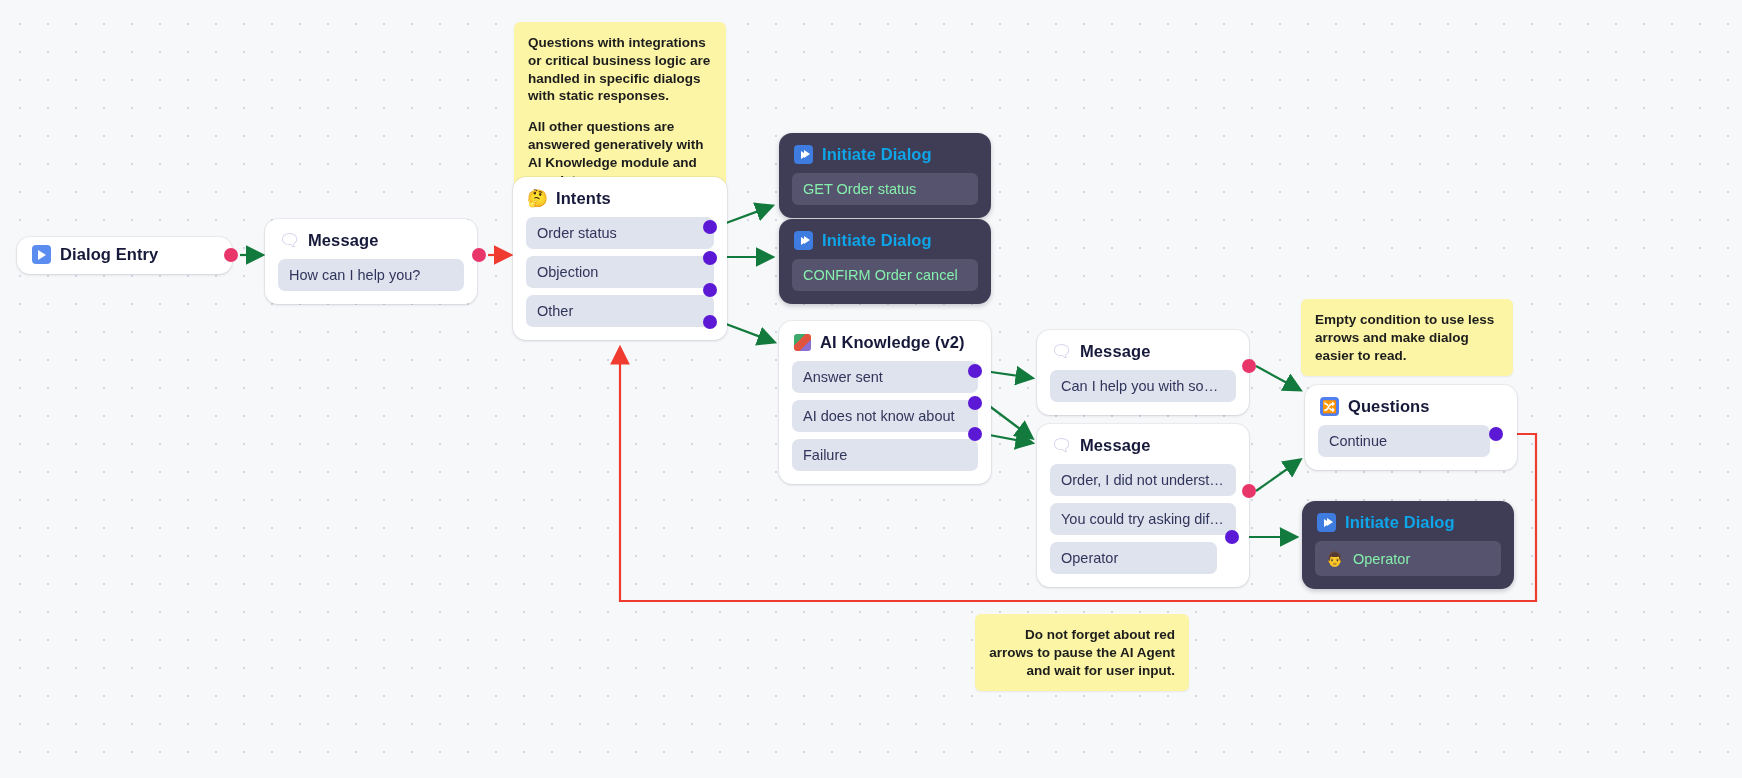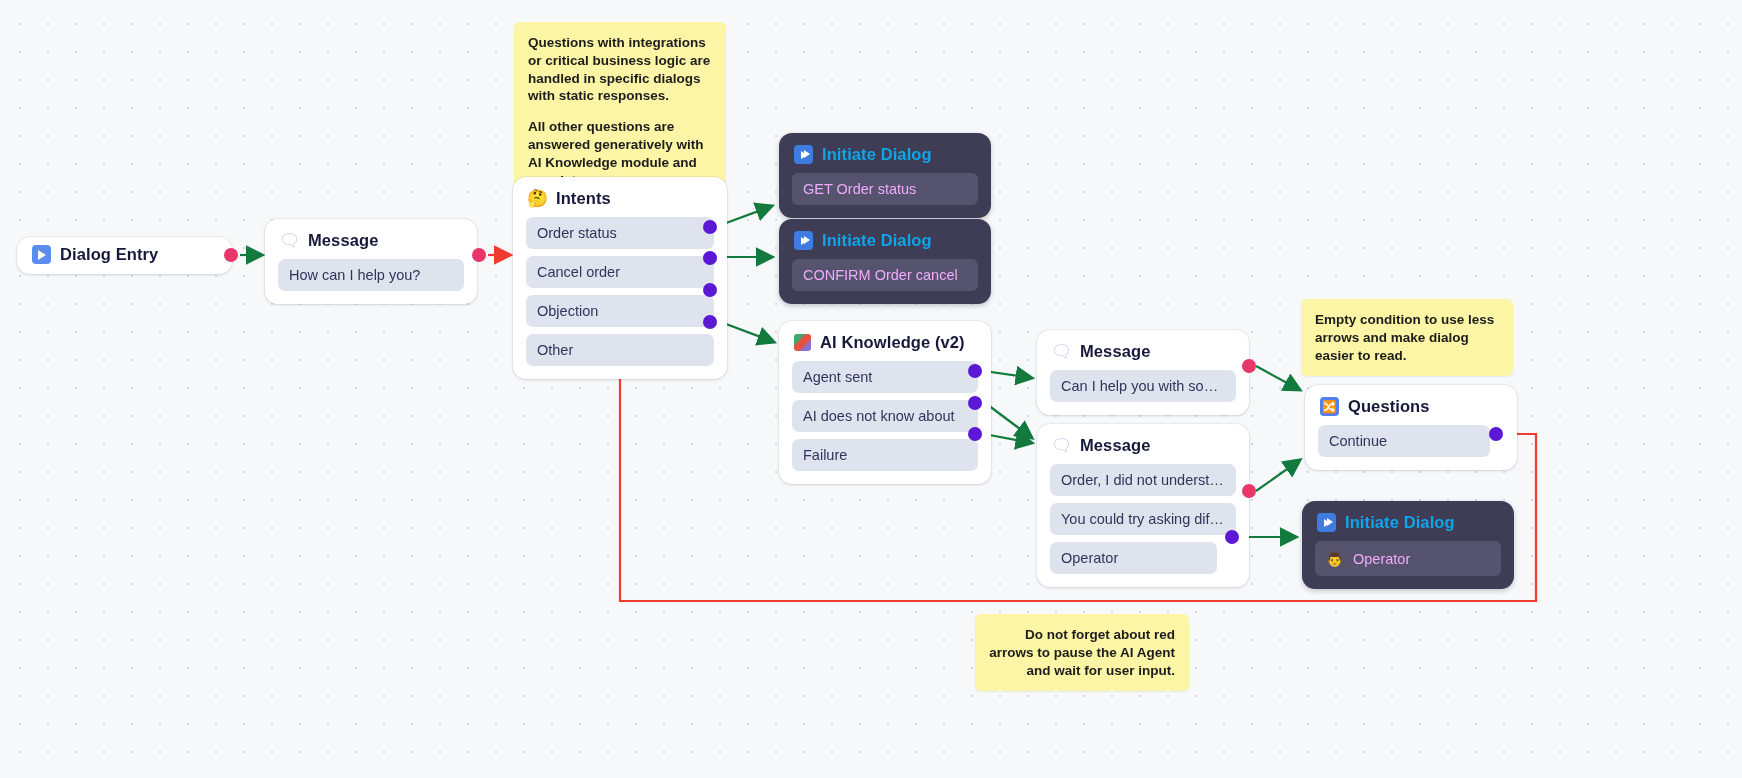--- a/index.html
+++ b/index.html
@@ -67,21 +67,21 @@
     padding: 8px 11px;
     font-size: 14.5px;
     color: #30355c;
     white-space: nowrap;
     overflow: hidden;
     text-overflow: ellipsis;
     box-sizing: border-box;
   }
   .node.dark .row {
     background: #55536e;
-    color: #f0abfc;
+    color: #86efac;
     border-radius: 6px;
   }
   .row.withicon {
     display: flex;
     align-items: center;
     gap: 8px;
   }
   
   .ic {
     width: 19px; height: 19px;
@@ -246,21 +246,20 @@
   </div>
   <div class="port pink" style="left:472px; top:248px;"></div>
 
   <div class="node" style="left:513px; top:177px; width:214px;">
     <div class="node-header">
       <span class="ic ic-think emoji">🤔</span>
       <span class="node-title">Intents</span>
     </div>
     <div class="node-body">
       <div class="row">Order status</div>
-      <div class="row">Cancel order</div>
       <div class="row">Objection</div>
       <div class="row">Other</div>
     </div>
   </div>
   <div class="port purple" style="left:703px; top:220px;"></div>
   <div class="port purple" style="left:703px; top:251px;"></div>
   <div class="port purple" style="left:703px; top:283px;"></div>
   <div class="port purple" style="left:703px; top:315px;"></div>
 
   <div class="node dark" style="left:779px; top:133px; width:212px;">
@@ -286,21 +285,21 @@
       <div class="row">CONFIRM Order cancel</div>
     </div>
   </div>
 
   <div class="node" style="left:779px; top:321px; width:212px;">
     <div class="node-header">
       <span class="ic ic-books"></span>
       <span class="node-title">AI Knowledge (v2)</span>
     </div>
     <div class="node-body">
-      <div class="row">Agent sent</div>
+      <div class="row">Answer sent</div>
       <div class="row">AI does not know about</div>
       <div class="row">Failure</div>
     </div>
   </div>
   <div class="port purple" style="left:968px; top:364px;"></div>
   <div class="port purple" style="left:968px; top:396px;"></div>
   <div class="port purple" style="left:968px; top:427px;"></div>
 
   <div class="node" style="left:1037px; top:330px; width:212px;">
     <div class="node-header">

